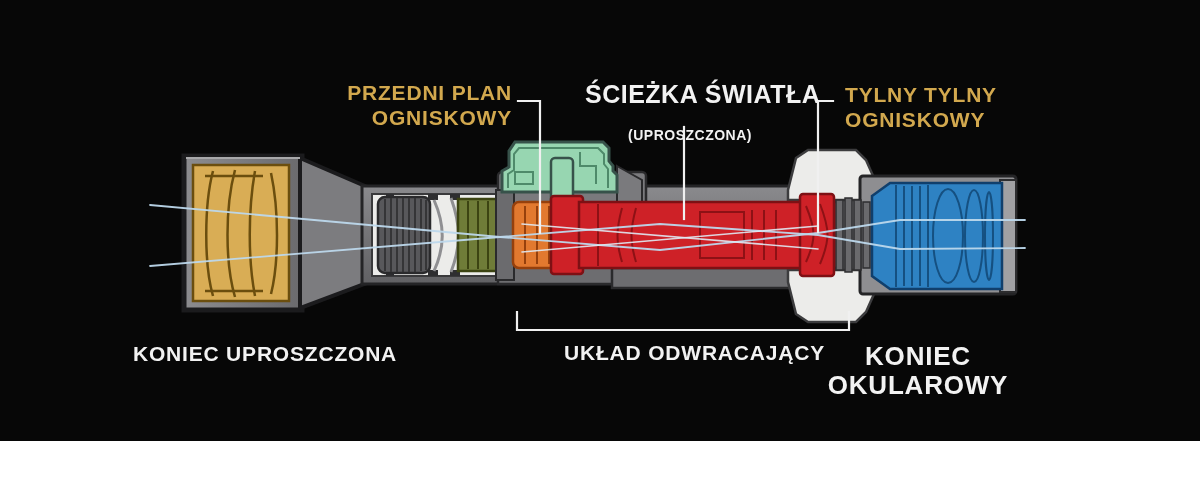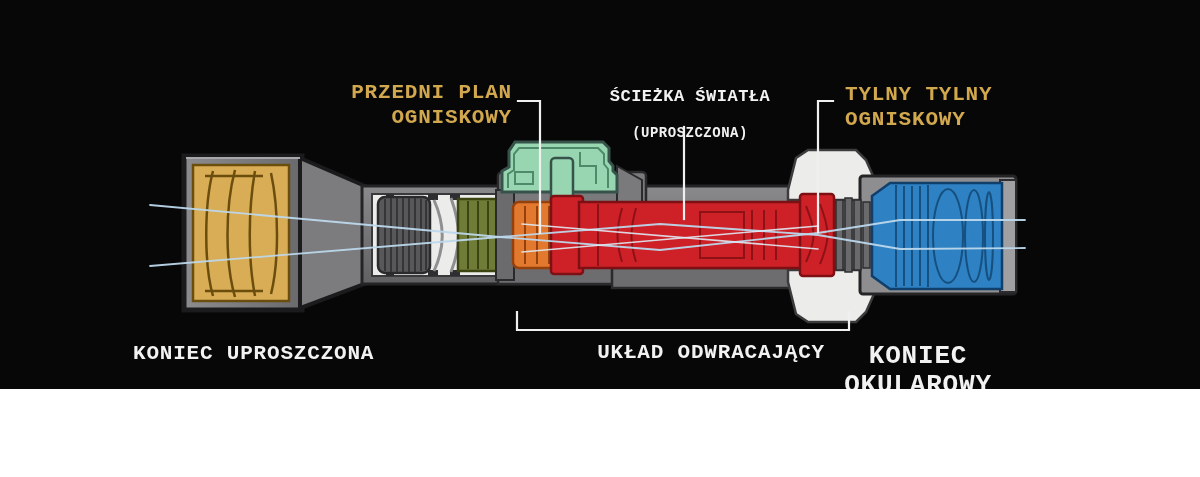--- a/index.html
+++ b/index.html
@@ -1,21 +1,21 @@
 <!DOCTYPE html>
 <html style="--background: #070707; --gold-text: #d2a84e; --white-text: #f2f2f2; --callout-line: #f0f0f0; --scope-body-gray: #7a7a7d; --interior-white: #ececea; --objective-gold: #d9ad55; --focus-group-gray: #58585b; --front-group-olive: #6f7c38; --turret-mint: #97d6b1; --ffp-orange: #e2792f; --erector-red: #ce2127; --eyepiece-blue: #2e82c3; --light-ray-blue: #bdd8ec;"><head>
 <meta charset="utf-8">
 <style>
   html,body{margin:0;padding:0;}
   #stage{
     position:relative;
-    width:1200px;height:389px;
+    width:1200px;height:441px;
     background:var(--background,#070707);
     overflow:hidden;
-    font-family:Liberation Mono, monospace;
+    font-family:Liberation Sans, sans-serif;
   }
   #diagram-svg{position:absolute;left:0;top:0;}
   
   .f-body{fill:var(--scope-body-gray);}
   .f-body2{fill:#6d6d70;}
   .f-white{fill:var(--interior-white);}
   .f-gold{fill:var(--objective-gold);}
   .f-ribbed{fill:var(--focus-group-gray);}
   .f-olive{fill:var(--front-group-olive);}
   .f-mint{fill:var(--turret-mint);}
@@ -24,21 +24,21 @@
   .f-blue{fill:var(--eyepiece-blue);}
   .ray{stroke:var(--light-ray-blue);stroke-width:1.8;fill:none;stroke-linecap:round;opacity:.95;}
   .ray-x{stroke:#e0eaf4;stroke-width:1.7;fill:none;stroke-linecap:round;opacity:.9;}
   .callout{stroke:var(--callout-line);stroke-width:2.2;fill:none;stroke-linecap:square;}
   
   .lbl{position:absolute;font-weight:bold;letter-spacing:.8px;line-height:1.2;white-space:nowrap;}
   .lbl-gold{color:var(--gold-text);}
   .lbl-white{color:var(--white-text);}
   #lbl-front-fp{right:688px;top:80px;font-size:21px;text-align:right;}
   #lbl-light-path{left:585px;width:210px;top:79px;text-align:center;letter-spacing:.5px;}
-  #lbl-light-path .l1{font-size:17px;display:block;margin-top:8px;}
+  #lbl-light-path .l1{font-size:25px;display:block;}
   #lbl-light-path .l2{font-size:14px;display:block;margin-top:18px;}
   #lbl-rear-fp{left:845px;top:82px;font-size:21px;text-align:left;}
   #lbl-objective-end{left:133px;top:341px;font-size:21px;}
   #lbl-erector{left:525px;width:300px;top:340px;font-size:21px;text-align:right;}
   #lbl-eyepiece-end{left:818px;width:200px;top:342px;font-size:26px;text-align:center;line-height:1.1;}
 </style>
 </head>
 <body>
 
 <div id="stage">

